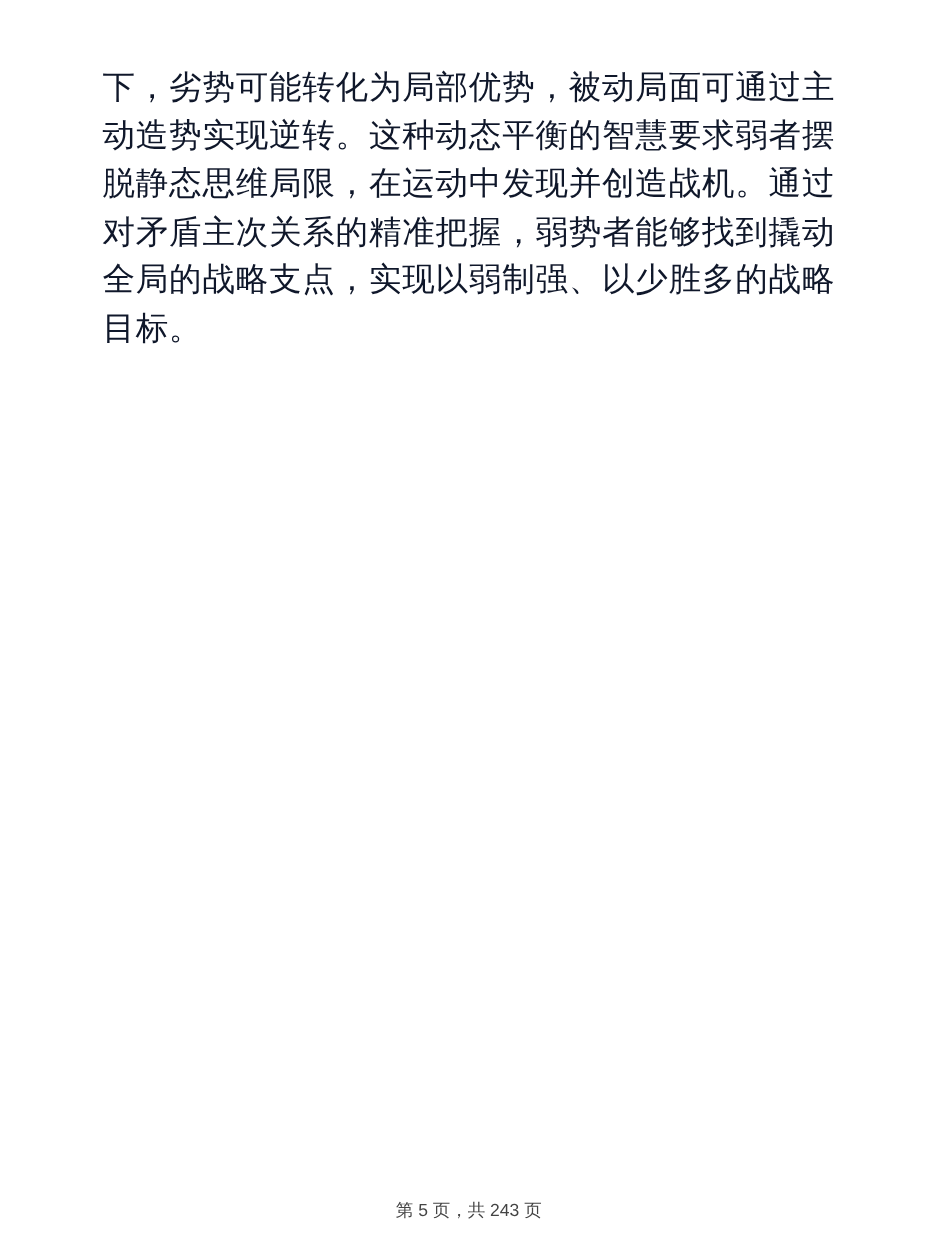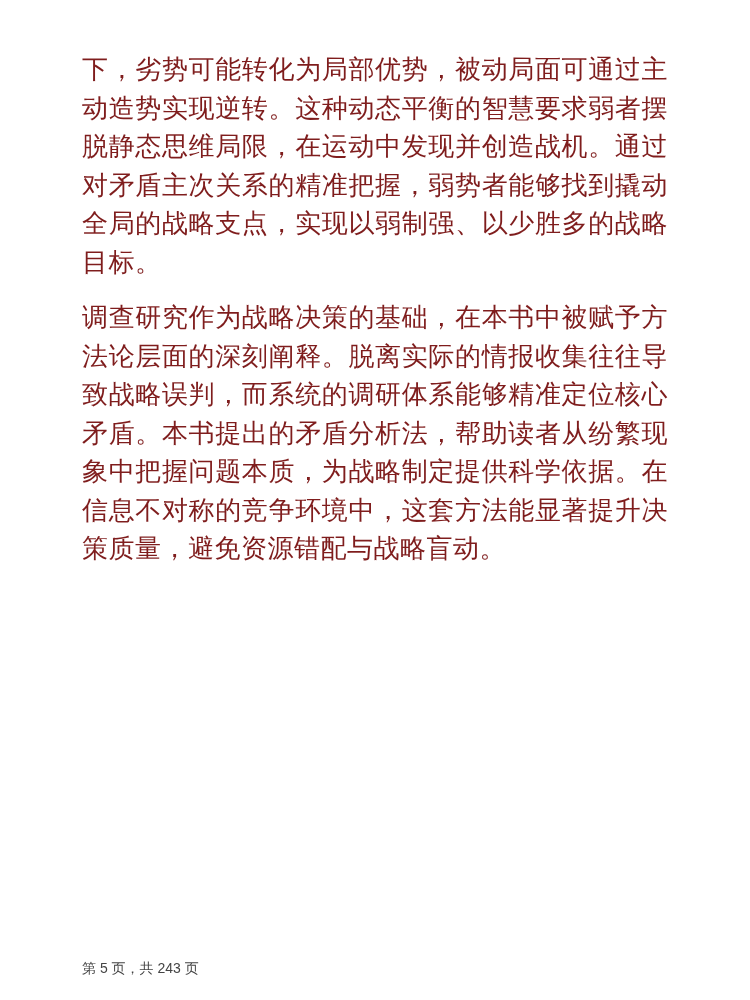--- a/index.html
+++ b/index.html
@@ -23,36 +23,36 @@
     display: flex;
     flex-direction: column;
   }
   .content {
     flex: 1 1 auto;
   }
   .content p {
     margin: 0 0 17px 0;
     font-size: 26px;
     line-height: 38.5px;
-    color: #7f1d1d;
+    color: #0f172a;
     text-align: justify;
     text-justify: inter-ideograph;
     word-break: break-all;
     letter-spacing: 0.5px;
   }
   .footer {
     flex: 0 0 auto;
+    text-align: center;
     font-size: 14px;
     line-height: 20px;
     color: #444444;
     padding-bottom: 22px;
   }
 </style>
 </head>
 <body>
 
 <div class="page">
   <div class="content">
     <p>下，劣势可能转化为局部优势，被动局面可通过主动造势实现逆转。这种动态平衡的智慧要求弱者摆脱静态思维局限，在运动中发现并创造战机。通过对矛盾主次关系的精准把握，弱势者能够找到撬动全局的战略支点，实现以弱制强、以少胜多的战略目标。</p>
-    <p>调查研究作为战略决策的基础，在本书中被赋予方法论层面的深刻阐释。脱离实际的情报收集往往导致战略误判，而系统的调研体系能够精准定位核心矛盾。本书提出的矛盾分析法，帮助读者从纷繁现象中把握问题本质，为战略制定提供科学依据。在信息不对称的竞争环境中，这套方法能显著提升决策质量，避免资源错配与战略盲动。</p>
   </div>
   <div class="footer">第 5 页，共 243 页</div>
 </div>
 
 </body></html>

